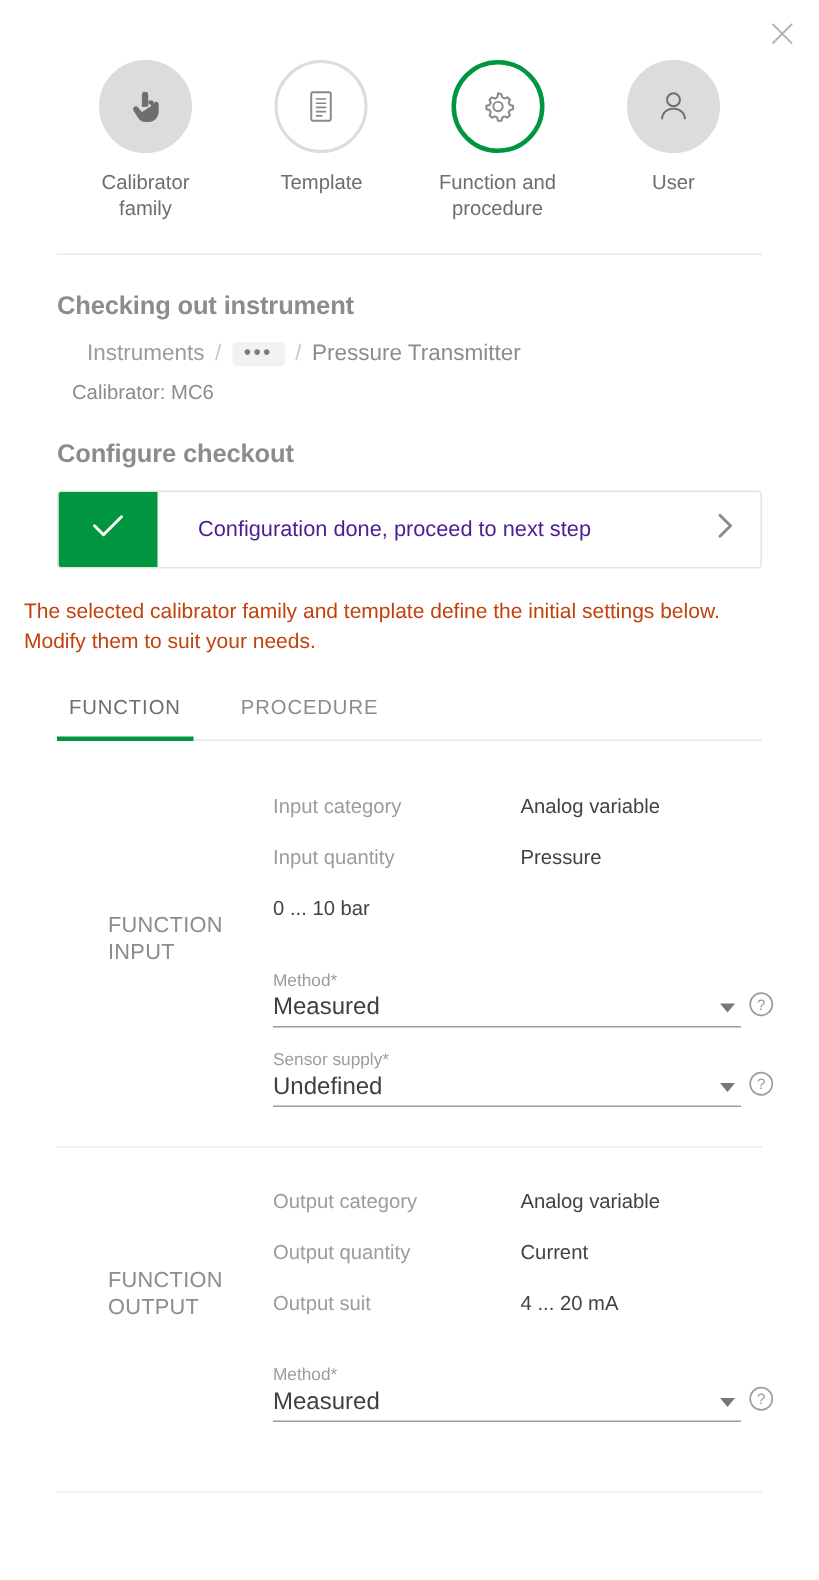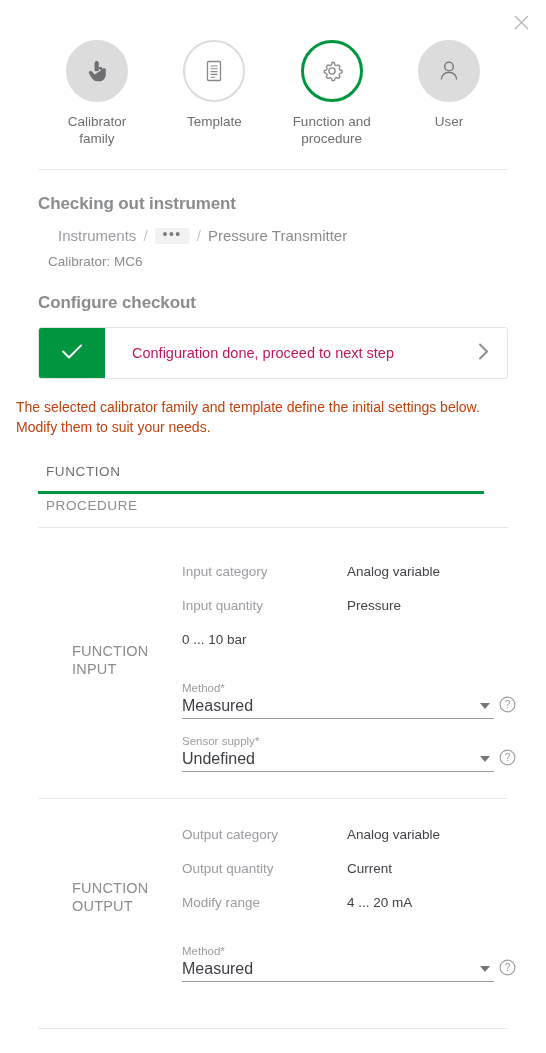--- a/index.html
+++ b/index.html
@@ -132,21 +132,21 @@
     align-items: center;
     justify-content: center;
     flex: 0 0 66px;
   }
   .banner-text {
     flex: 1;
     display: flex;
     align-items: center;
     padding-left: 27px;
     font-size: 14.5px;
-    color: #be185d;
+    color: #4c1d95;
   }
   .banner-arrow {
     width: 48px;
     display: flex;
     align-items: center;
     justify-content: center;
     color: #8a8c8e;
   }
 
   
@@ -156,21 +156,20 @@
     line-height: 20px;
     color: #c2410c;
   }
 
   
   .tabs {
     margin: 22px 38px 0 38px;
     display: flex;
     border-bottom: 1px solid #e8e8e8;
     position: relative;
-    flex-direction: column;
   }
   .tab {
     font-size: 13.5px;
     letter-spacing: 0.6px;
     color: #8a8c8e;
     padding: 5px 8px 12px 8px;
     margin-right: 24px;
     cursor: pointer;
     border-bottom: 3px solid transparent;
     margin-bottom: -1px;
@@ -444,21 +443,21 @@
 
       <div class="kv-row">
         <div class="kv-key">Output category</div>
         <div class="kv-val">Analog variable</div>
       </div>
       <div class="kv-row">
         <div class="kv-key">Output quantity</div>
         <div class="kv-val">Current</div>
       </div>
       <div class="kv-row">
-        <div class="kv-key">Modify range</div>
+        <div class="kv-key">Output suit</div>
         <div class="kv-val">4 ... 20 mA</div>
       </div>
 
       <div class="field">
         <div class="field-main">
           <span class="field-label"><span>Method</span><span class="req">*</span></span>
           <div class="field-value-row">
             <span class="field-value">Measured</span>
             <span class="caret"></span>
           </div>

